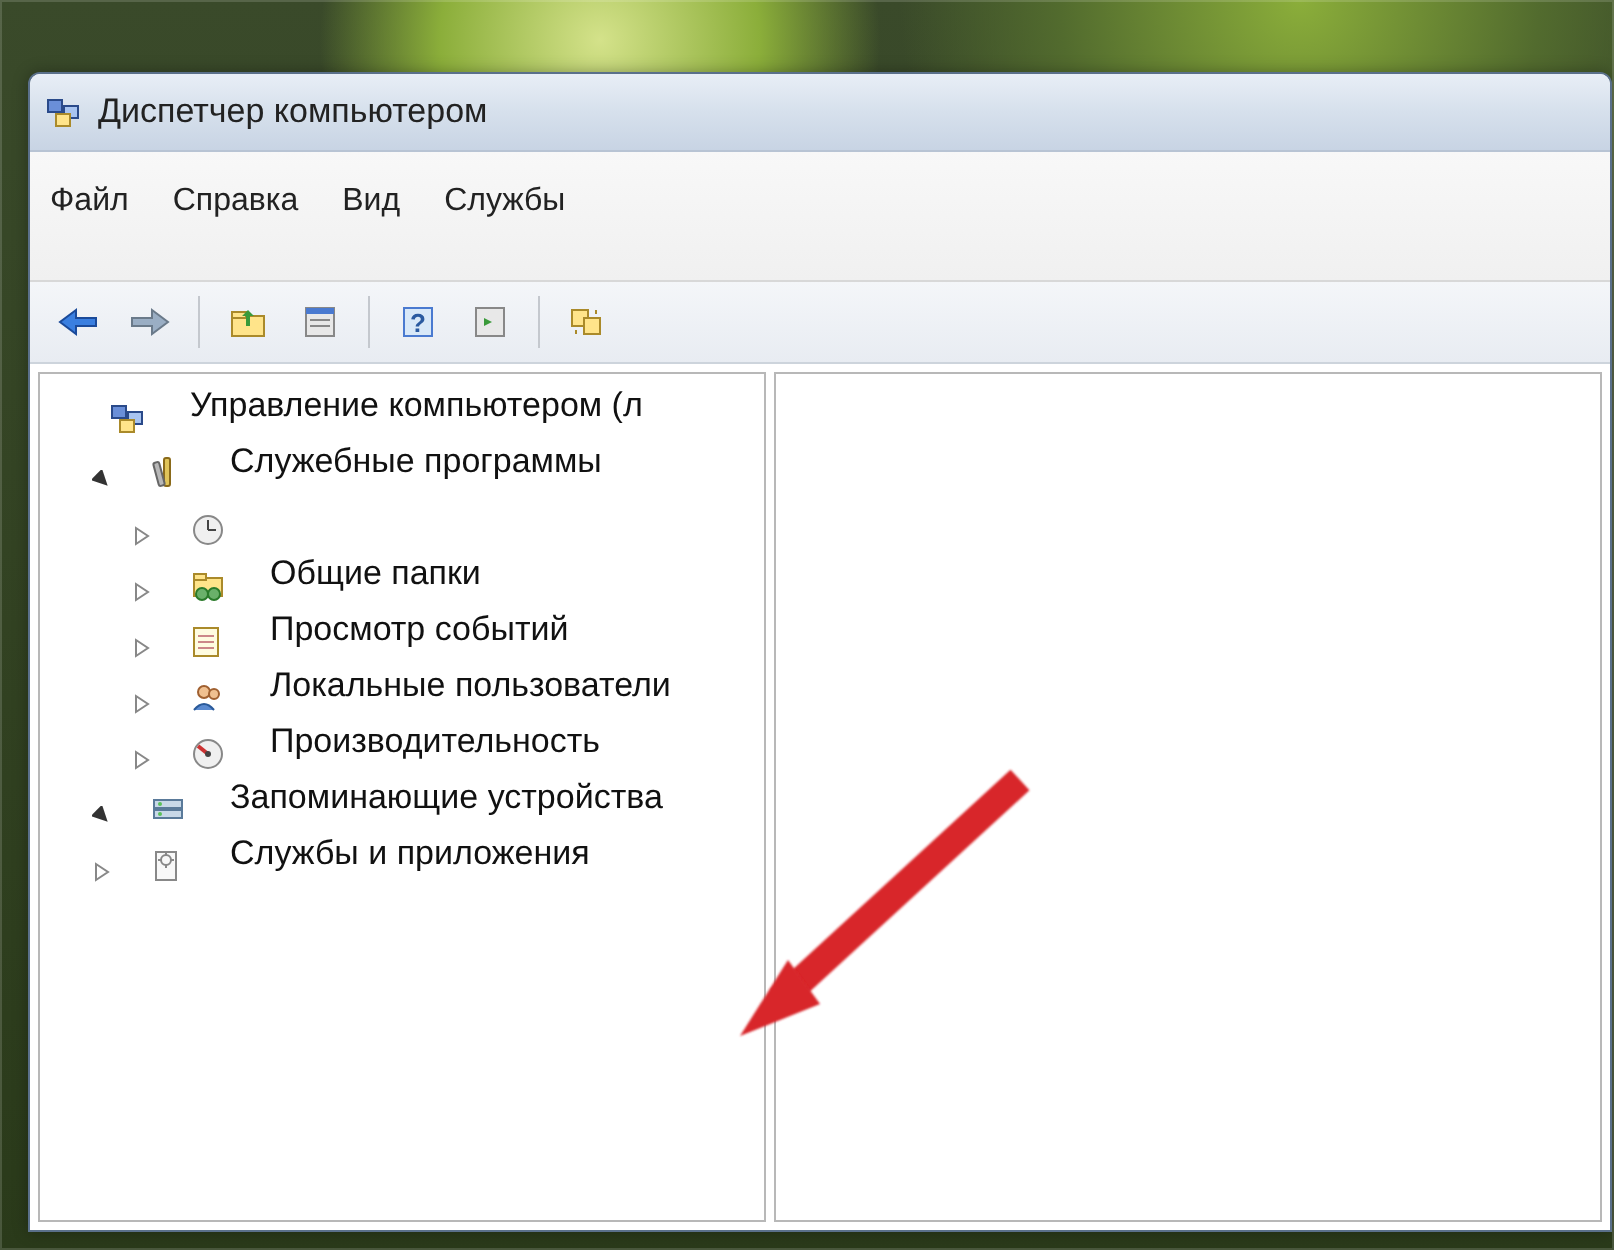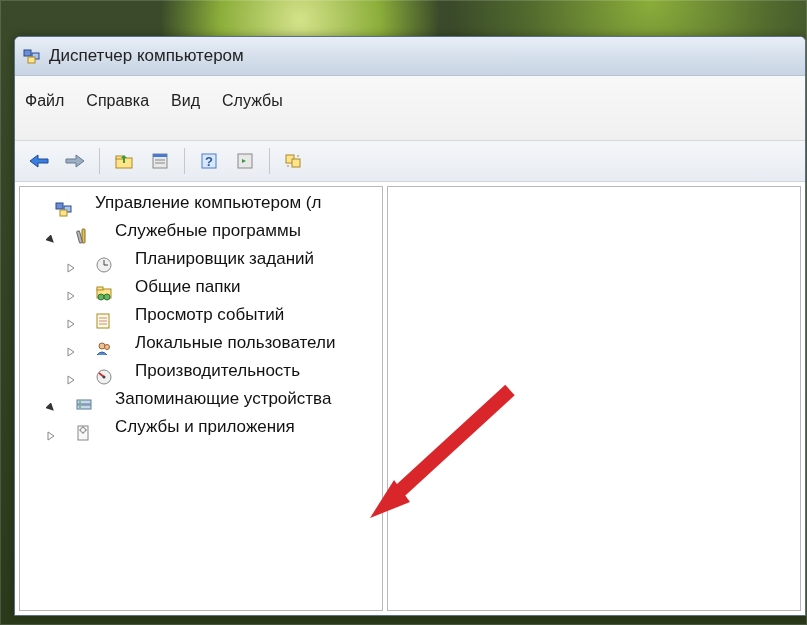--- a/index.html
+++ b/index.html
@@ -285,21 +285,20 @@
                             <polygon points="2,1 8,5 2,9" fill="none" stroke="#888"></polygon>
                           </svg>
                       </span>
                       <span class="icon">
                         <svg width="18" height="18" viewBox="0 0 18 18">
                             <circle cx="9" cy="9" r="7" fill="#f0f0f0" stroke="#888"></circle>
                             <line x1="9" y1="9" x2="9" y2="4" stroke="#444"></line>
                             <line x1="9" y1="9" x2="13" y2="9" stroke="#444"></line>
                           </svg>
                       </span>
-                      <span class="label">Планировщик заданий</span>
                     </div>
                   </li>
                   <li>
                     <div class="node">
                       <span class="expander">
                         <svg width="10" height="10" viewBox="0 0 10 10">
                             <polygon points="2,1 8,5 2,9" fill="none" stroke="#888"></polygon>
                           </svg>
                       </span>
                       <span class="icon">

